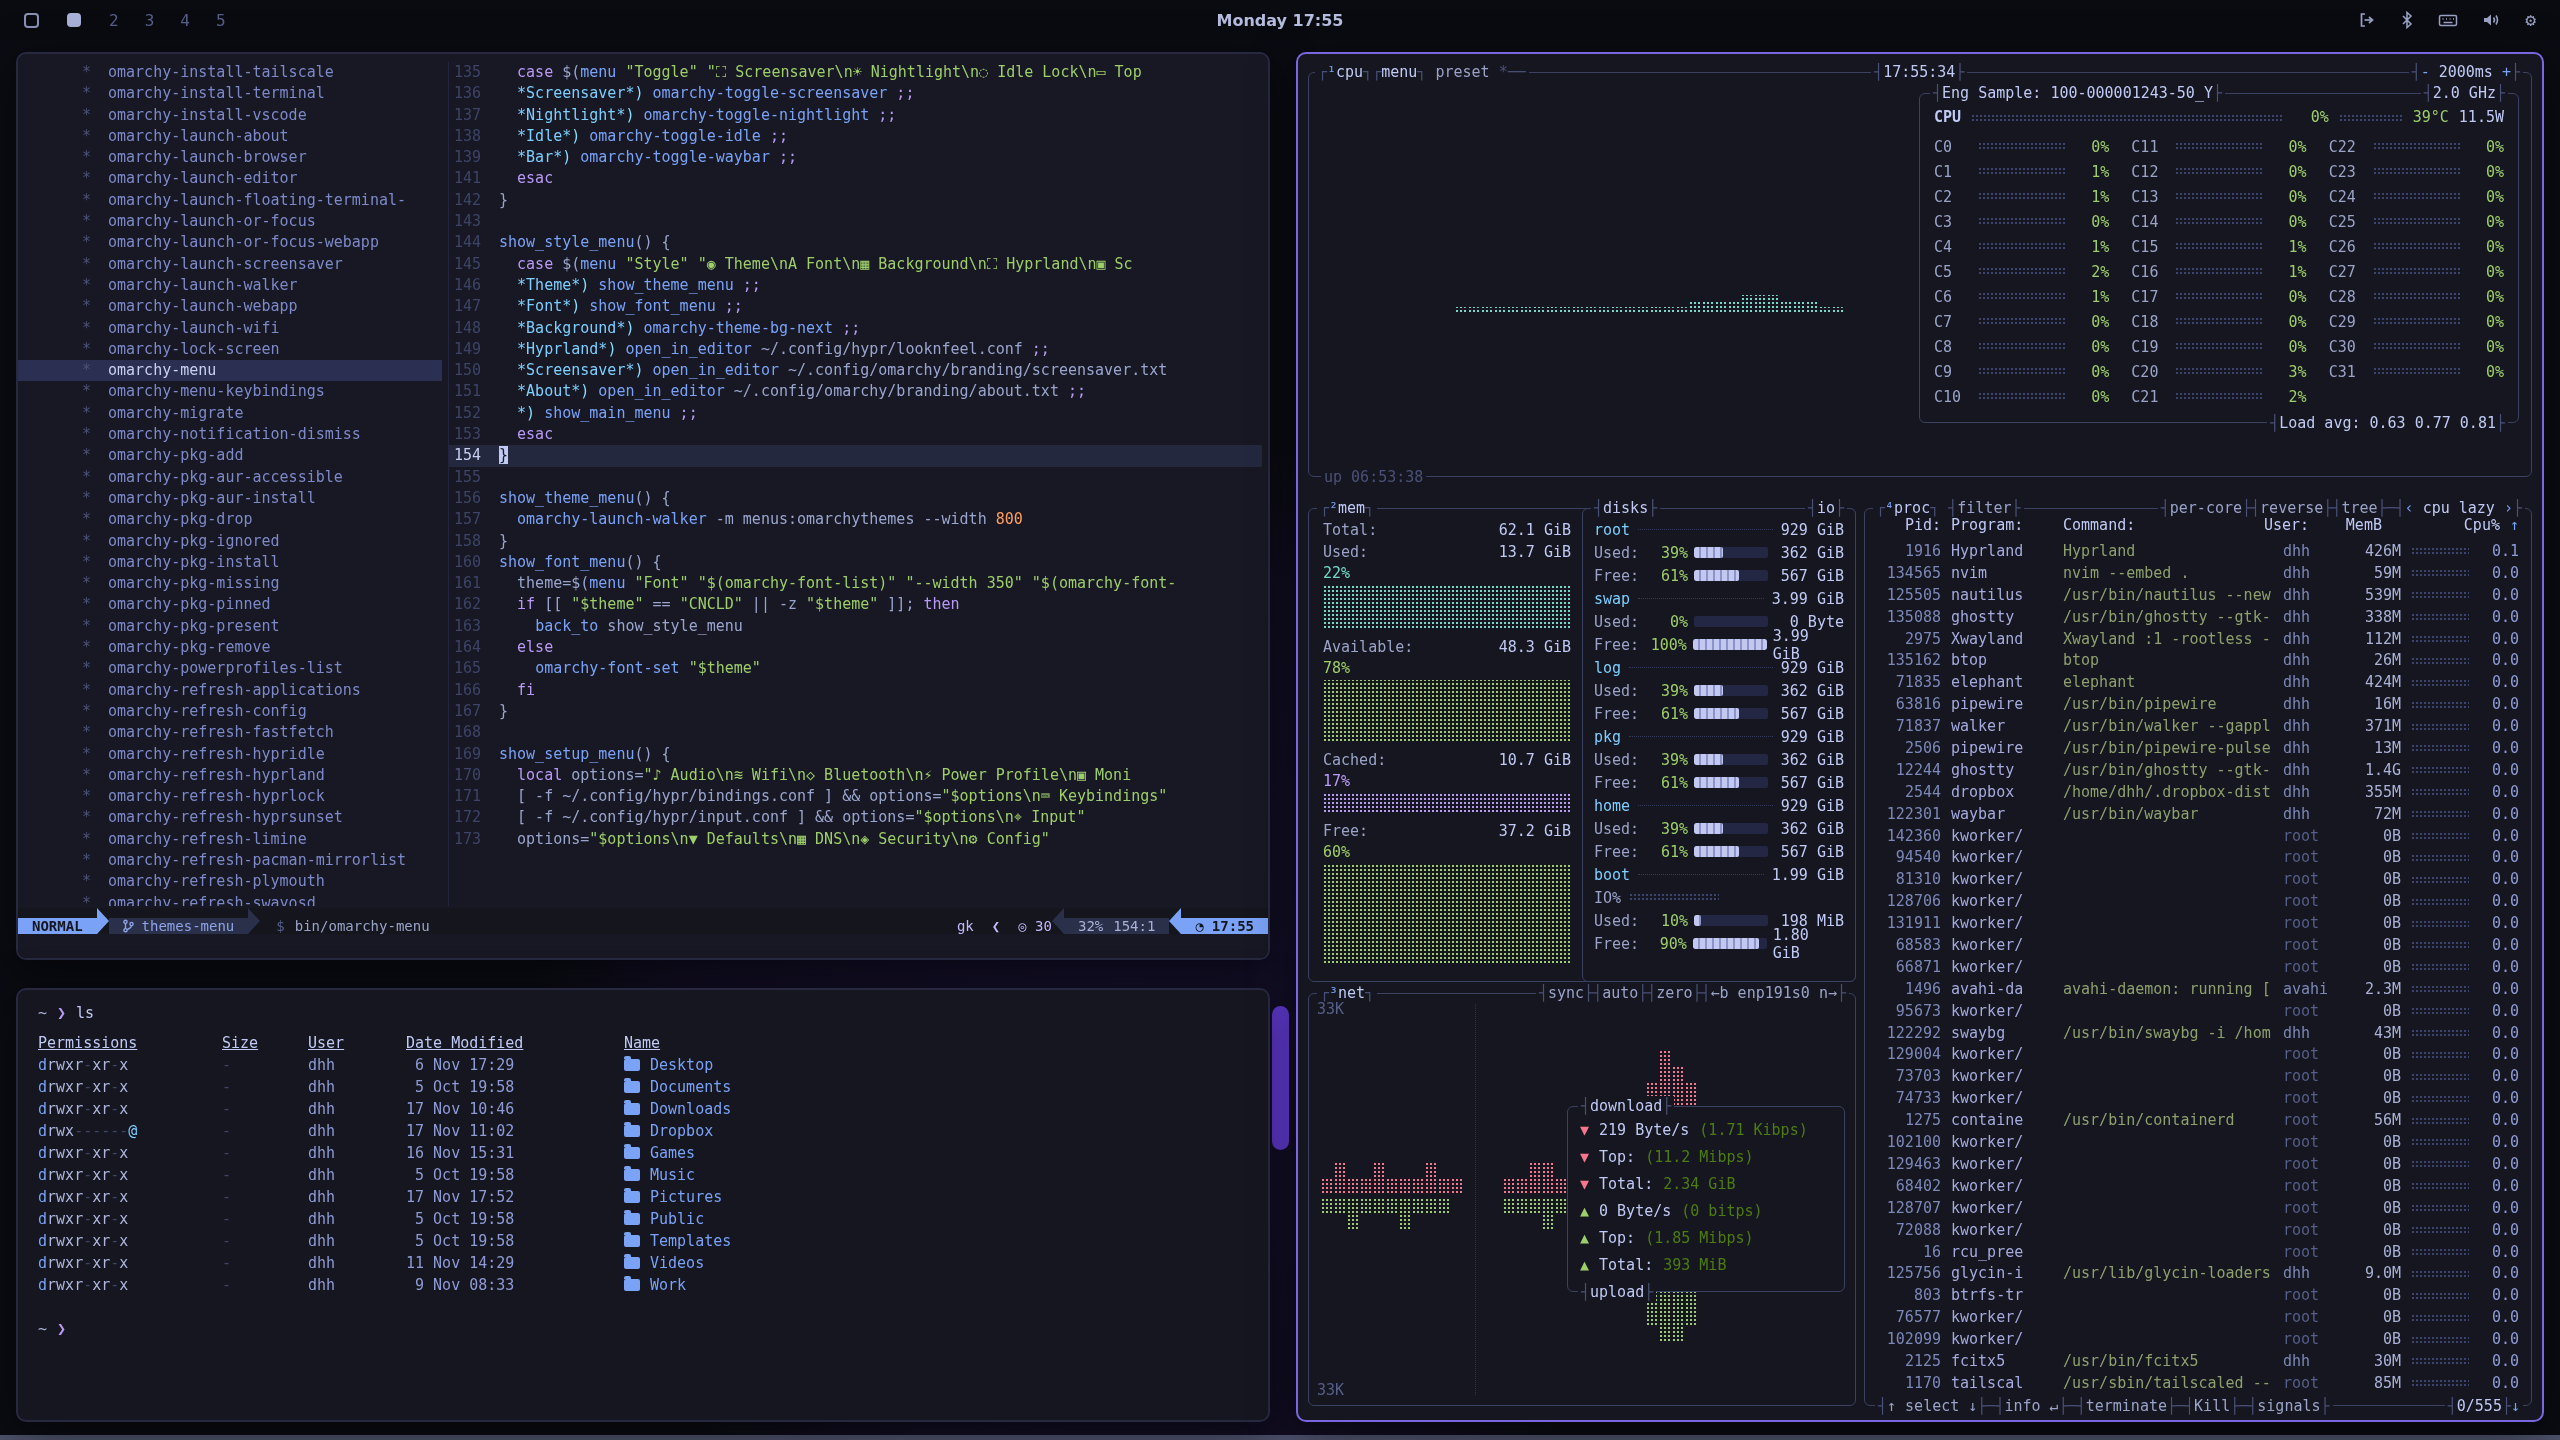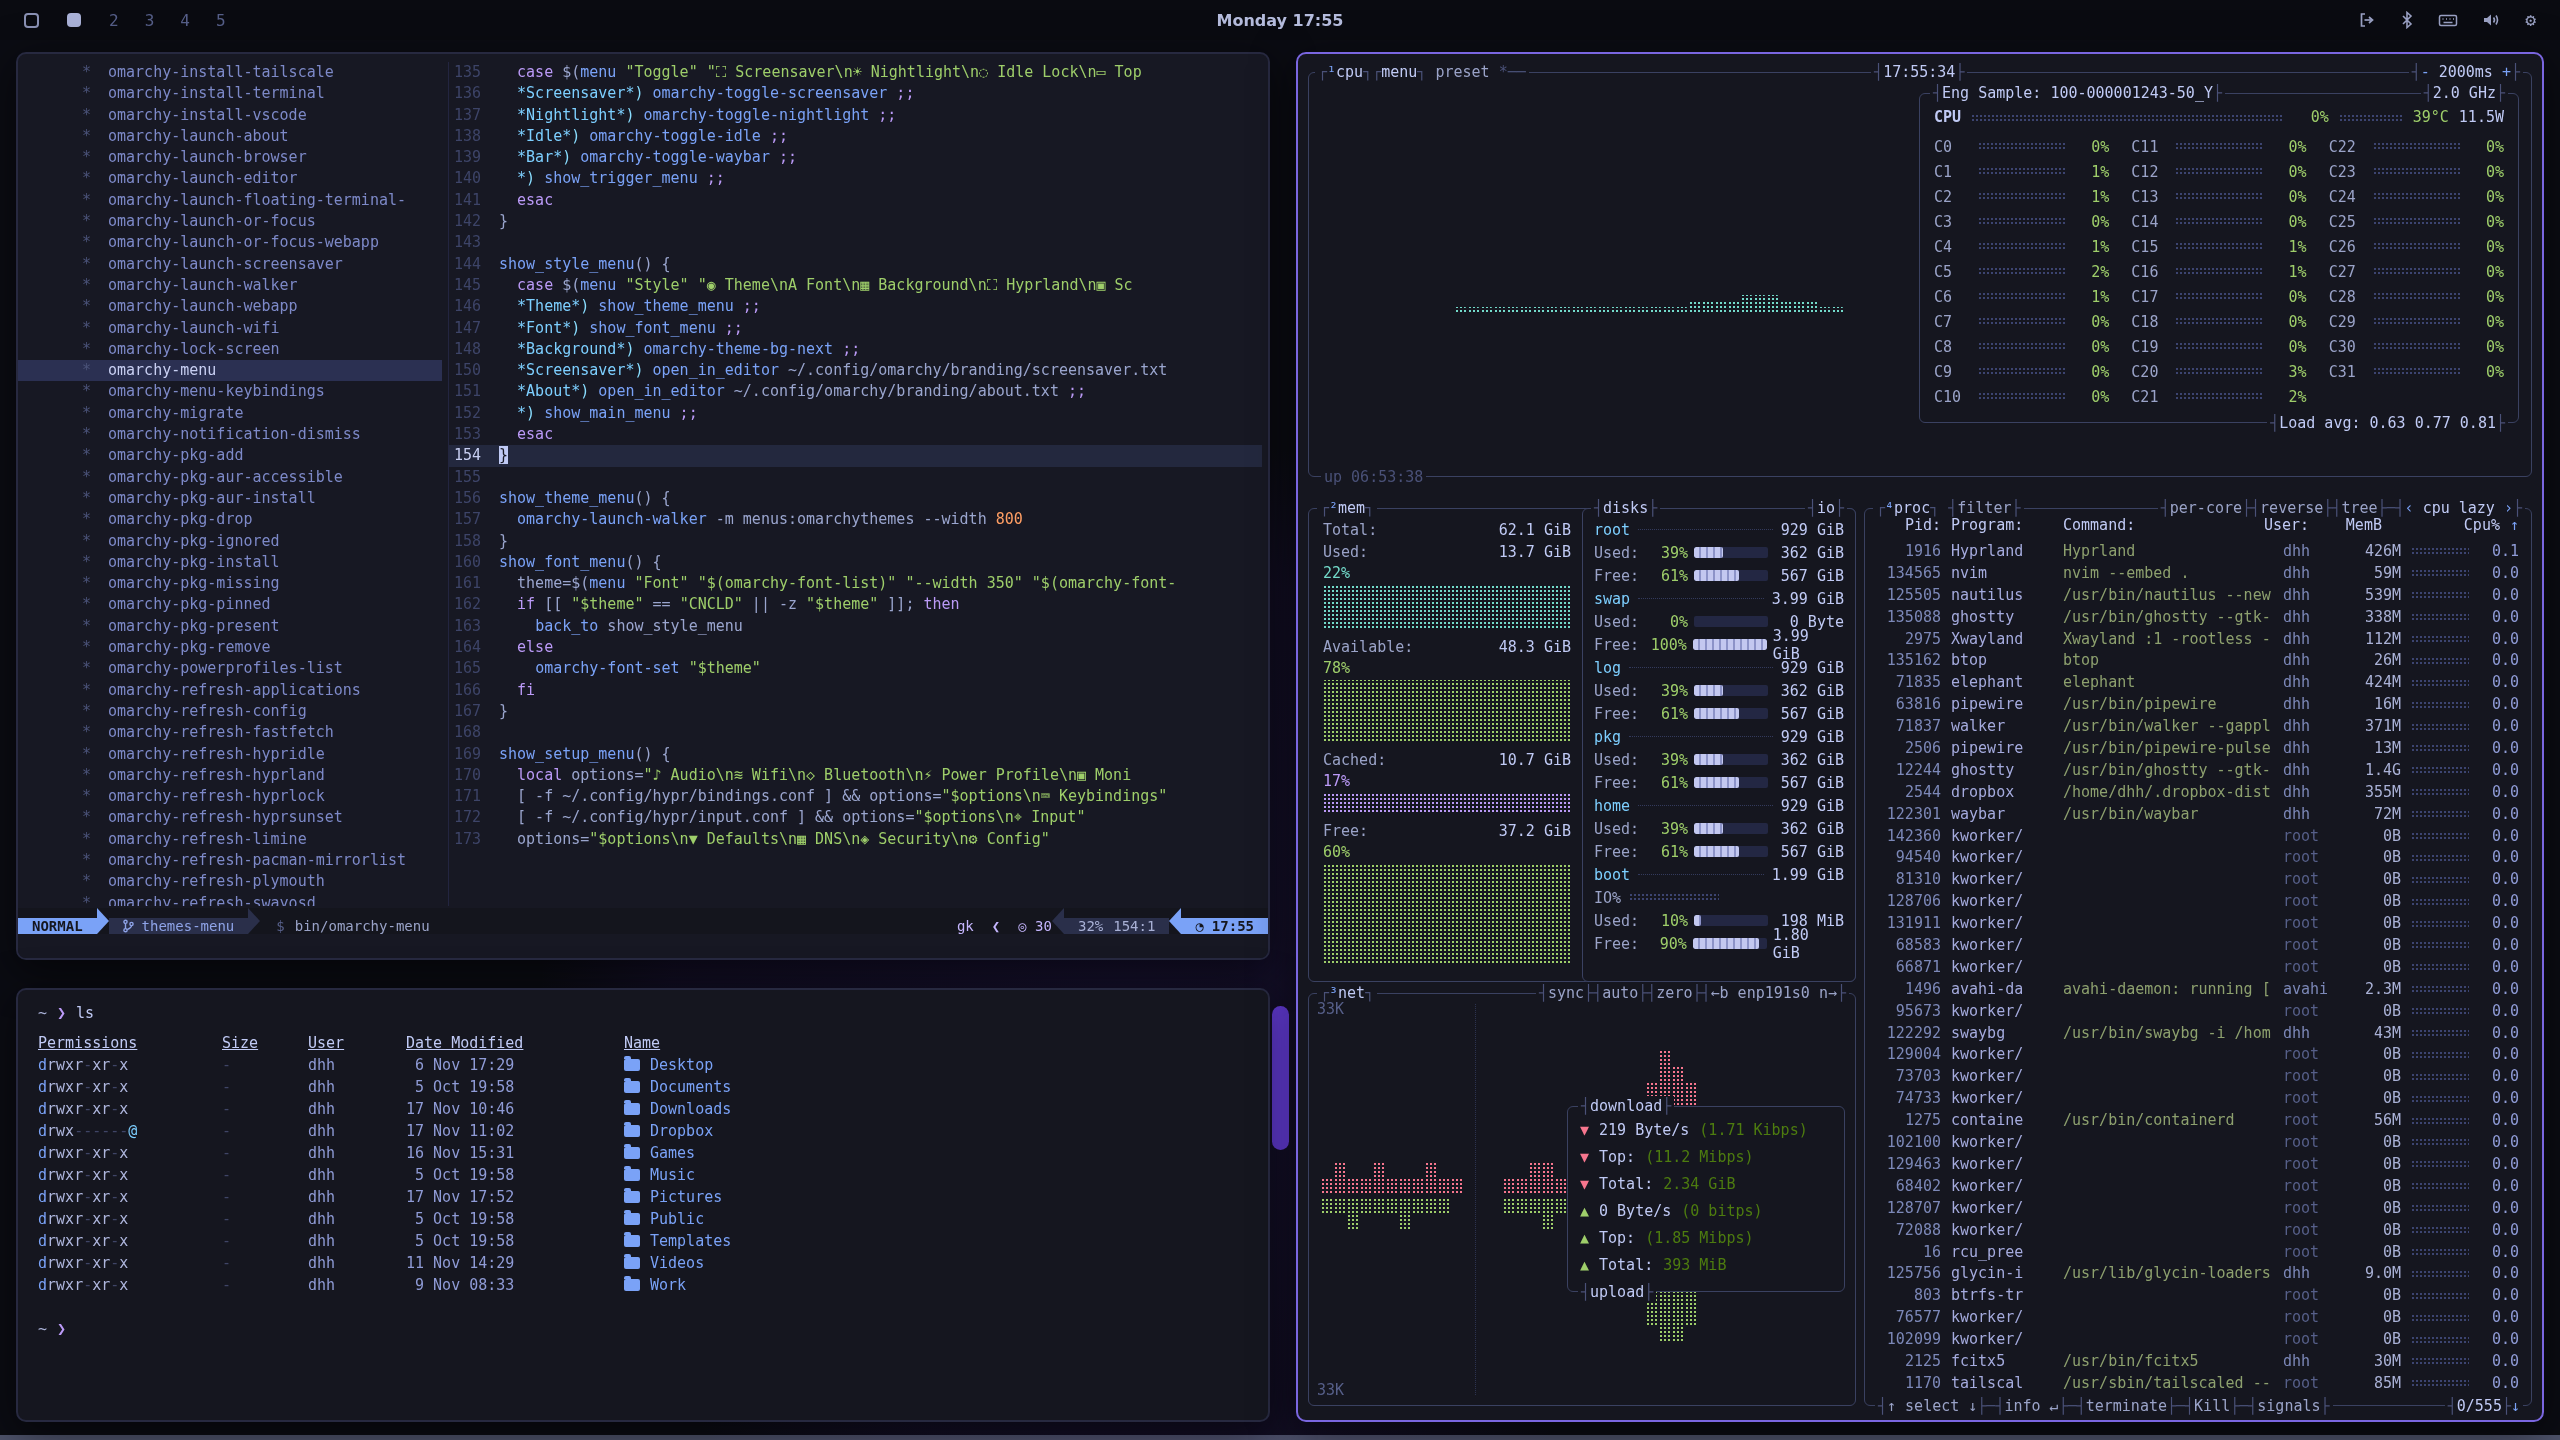--- a/index.html
+++ b/index.html
@@ -246,29 +246,29 @@
       <div class="file-row"><span class="file-star">*</span><span class="file-name">omarchy-refresh-plymouth</span></div>
       <div class="file-row"><span class="file-star">*</span><span class="file-name">omarchy-refresh-swayosd</span></div>
     </div>
   <div id="codepane">
     <div id="codelines">
         <div class="code-row"><span class="lnum">135</span><span class="code-body"><span class="ck">  case </span><span class="ct">$(</span><span class="cf">menu</span><span class="ct"> </span><span class="cs">"Toggle"</span><span class="ct"> </span><span class="cs">"⛶ Screensaver\n☀ Nightlight\n◌ Idle Lock\n▭ Top</span></span></div>
         <div class="code-row"><span class="lnum">136</span><span class="code-body"><span class="cp">  *Screensaver*</span><span class="co">)</span><span class="ct"> </span><span class="cf">omarchy-toggle-screensaver</span><span class="ck"> ;;</span></span></div>
         <div class="code-row"><span class="lnum">137</span><span class="code-body"><span class="cp">  *Nightlight*</span><span class="co">)</span><span class="ct"> </span><span class="cf">omarchy-toggle-nightlight</span><span class="ck"> ;;</span></span></div>
         <div class="code-row"><span class="lnum">138</span><span class="code-body"><span class="cp">  *Idle*</span><span class="co">)</span><span class="ct"> </span><span class="cf">omarchy-toggle-idle</span><span class="ck"> ;;</span></span></div>
         <div class="code-row"><span class="lnum">139</span><span class="code-body"><span class="cp">  *Bar*</span><span class="co">)</span><span class="ct"> </span><span class="cf">omarchy-toggle-waybar</span><span class="ck"> ;;</span></span></div>
-        <div class="code-row"><span class="lnum">140</span><span class="code-body"><span class="cp">  *</span><span class="co">)</span><span class="ct"> </span><span class="cf">show_trigger_menu</span><span class="ck"> ;;</span></span></div>
         <div class="code-row"><span class="lnum">141</span><span class="code-body"><span class="ck">  esac</span></span></div>
         <div class="code-row"><span class="lnum">142</span><span class="code-body"><span class="ct">}</span></span></div>
         <div class="code-row"><span class="lnum">143</span><span class="code-body"></span></div>
         <div class="code-row"><span class="lnum">144</span><span class="code-body"><span class="cf">show_style_menu</span><span class="ct">() {</span></span></div>
         <div class="code-row"><span class="lnum">145</span><span class="code-body"><span class="ck">  case </span><span class="ct">$(</span><span class="cf">menu</span><span class="ct"> </span><span class="cs">"Style"</span><span class="ct"> </span><span class="cs">"◉ Theme\nA Font\n▦ Background\n⛶ Hyprland\n▣ Sc</span></span></div>
         <div class="code-row"><span class="lnum">146</span><span class="code-body"><span class="cp">  *Theme*</span><span class="co">)</span><span class="ct"> </span><span class="cf">show_theme_menu</span><span class="ck"> ;;</span></span></div>
         <div class="code-row"><span class="lnum">147</span><span class="code-body"><span class="cp">  *Font*</span><span class="co">)</span><span class="ct"> </span><span class="cf">show_font_menu</span><span class="ck"> ;;</span></span></div>
         <div class="code-row"><span class="lnum">148</span><span class="code-body"><span class="cp">  *Background*</span><span class="co">)</span><span class="ct"> </span><span class="cf">omarchy-theme-bg-next</span><span class="ck"> ;;</span></span></div>
+        <div class="code-row"><span class="lnum">149</span><span class="code-body"><span class="cp">  *Hyprland*</span><span class="co">)</span><span class="ct"> </span><span class="cf">open_in_editor</span><span class="ct"> ~/.config/hypr/looknfeel.conf</span><span class="ck"> ;;</span></span></div>
         <div class="code-row"><span class="lnum">150</span><span class="code-body"><span class="cp">  *Screensaver*</span><span class="co">)</span><span class="ct"> </span><span class="cf">open_in_editor</span><span class="ct"> ~/.config/omarchy/branding/screensaver.txt</span></span></div>
         <div class="code-row"><span class="lnum">151</span><span class="code-body"><span class="cp">  *About*</span><span class="co">)</span><span class="ct"> </span><span class="cf">open_in_editor</span><span class="ct"> ~/.config/omarchy/branding/about.txt</span><span class="ck"> ;;</span></span></div>
         <div class="code-row"><span class="lnum">152</span><span class="code-body"><span class="cp">  *</span><span class="co">)</span><span class="ct"> </span><span class="cf">show_main_menu</span><span class="ck"> ;;</span></span></div>
         <div class="code-row"><span class="lnum">153</span><span class="code-body"><span class="ck">  esac</span></span></div>
         <div class="code-row cursorline"><span class="lnum">154</span><span class="code-body"><span class="cur">}</span></span></div>
         <div class="code-row"><span class="lnum">155</span><span class="code-body"></span></div>
         <div class="code-row"><span class="lnum">156</span><span class="code-body"><span class="cf">show_theme_menu</span><span class="ct">() {</span></span></div>
         <div class="code-row"><span class="lnum">157</span><span class="code-body"><span class="ct">  </span><span class="cf">omarchy-launch-walker</span><span class="ct"> -m menus:omarchythemes --width </span><span class="cn">800</span></span></div>
         <div class="code-row"><span class="lnum">158</span><span class="code-body"><span class="ct">}</span></span></div>
         <div class="code-row"><span class="lnum">160</span><span class="code-body"><span class="cf">show_font_menu</span><span class="ct">() {</span></span></div>

